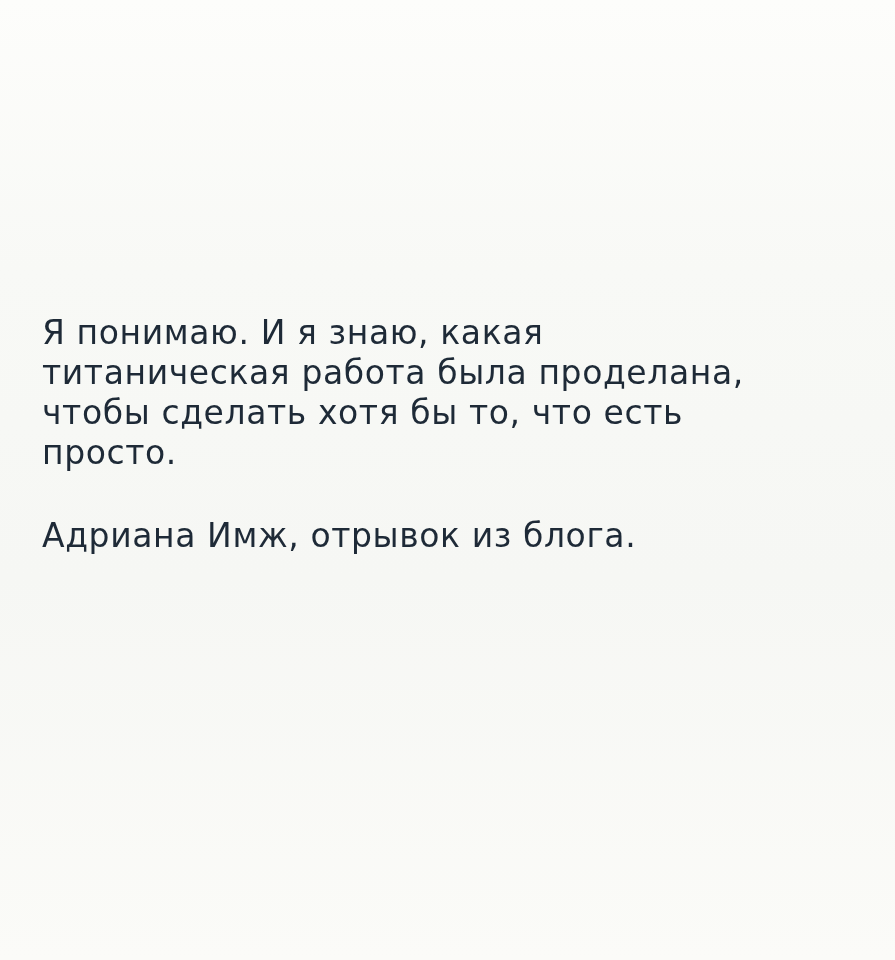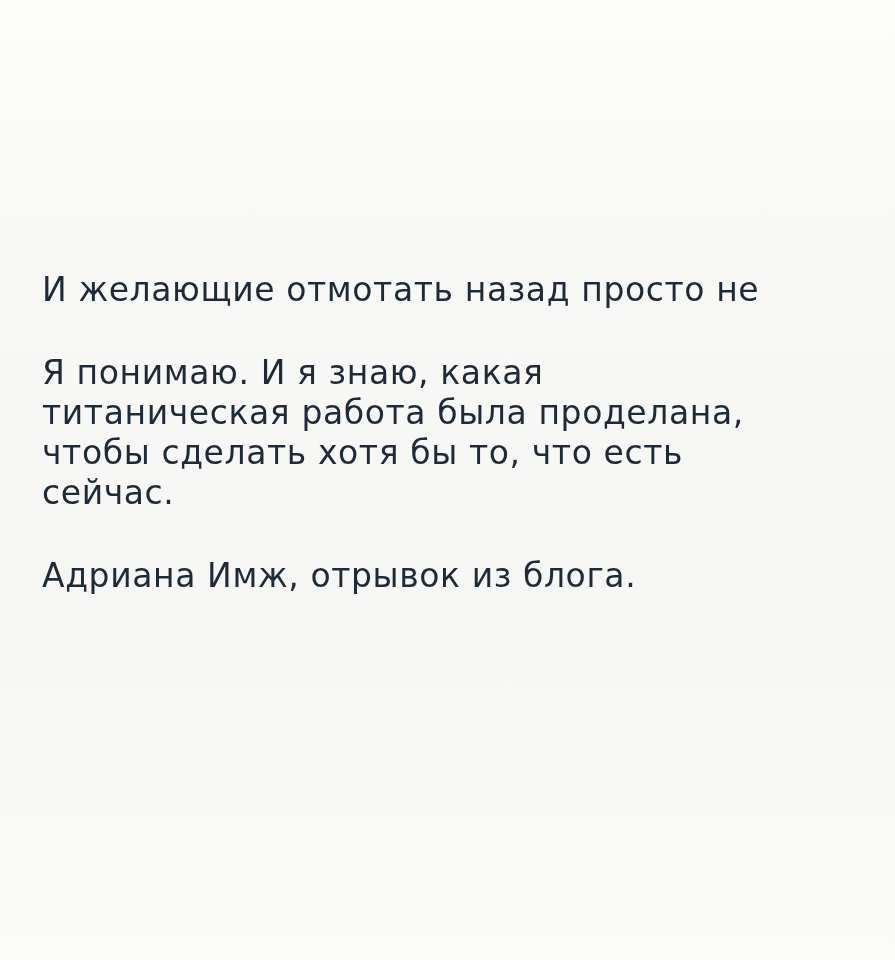--- a/index.html
+++ b/index.html
@@ -33,28 +33,27 @@
   .line {
     white-space: nowrap;
   }
 </style>
 </head>
 <body>
 
 <div class="quote-card">
 
   <div class="paragraph">
-    <div class="line">И желающие отмотать назад просто не</div>
   </div>
 
   <div class="paragraph">
     <div class="line">Я понимаю. И я знаю, какая</div>
     <div class="line">титаническая работа была проделана,</div>
     <div class="line">чтобы сделать хотя бы то, что есть</div>
-    <div class="line">сейчас.</div>
+    <div class="line">просто.</div>
   </div>
 
 
   <div class="paragraph">
     <div class="line">Адриана Имж, отрывок из блога.</div>
   </div>
 
 </div>
 
 </body></html>

